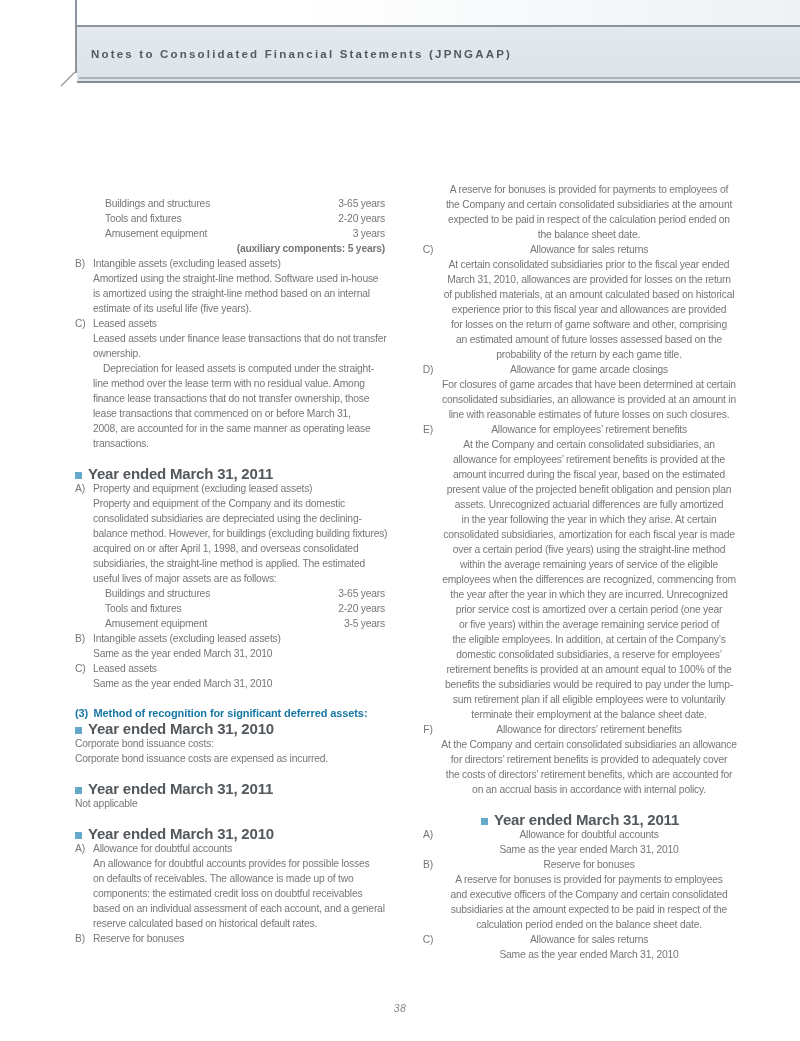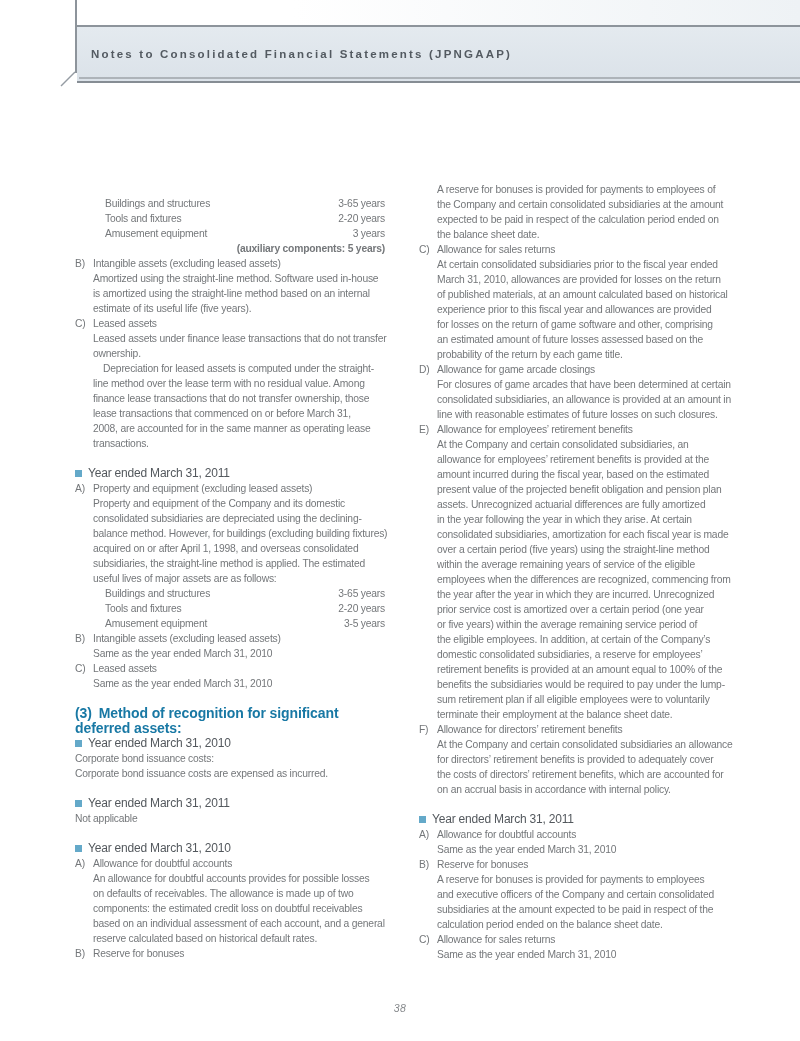--- a/index.html
+++ b/index.html
@@ -32,35 +32,35 @@
     background:#adb3b9;
   }
   .fold-svg { position:absolute; left:56px; top:70px; }
   
   .col {
     position:absolute; width:322px;
     font-size:10.3px; line-height:15px; letter-spacing:-0.2px;
     color:#74777a;
   }
   #col-left  { left:75px;  top:196px; }
-  #col-right { left:419px; top:182px; }
+  #col-right { left:419px; top:182px;text-align:center; }
   .trow { display:flex; padding-left:30px; padding-right:12px; box-sizing:border-box; }
   .trow .lab { flex:1; }
   .trow .val { text-align:left; white-space:nowrap; }
   .tnote { text-align:right; padding-right:12px;font-weight:bold; }
   .item { display:flex; }
   .item .m { width:18px; flex-shrink:0; }
   .item .tx { flex:1; white-space:pre-line; }
   .para { white-space:pre-line; }
-  .bhead { font-weight:normal; color:#53585d; font-size:12px; }
+  .bhead { font-weight:bold; color:#53585d; font-size:15px; }
   .bhead .sq {
     display:inline-block; width:7px; height:7px; background:#64a9c9;
     margin-right:6px;
   }
-  .hblue { font-weight:bold; color:#1878a4; font-size:14px; letter-spacing:-0.1px; }
+  .hblue { font-weight:bold; color:#1878a4; font-size:11px; letter-spacing:-0.1px; }
   .gap { height:15px; }
   
   .pagenum {
     position:absolute; left:0; right:0; top:1002px; text-align:center;
     font-size:10.5px; color:#85888b; letter-spacing:0.5px;font-style:italic;
   }
 </style>
 </head>
 <body>
 

